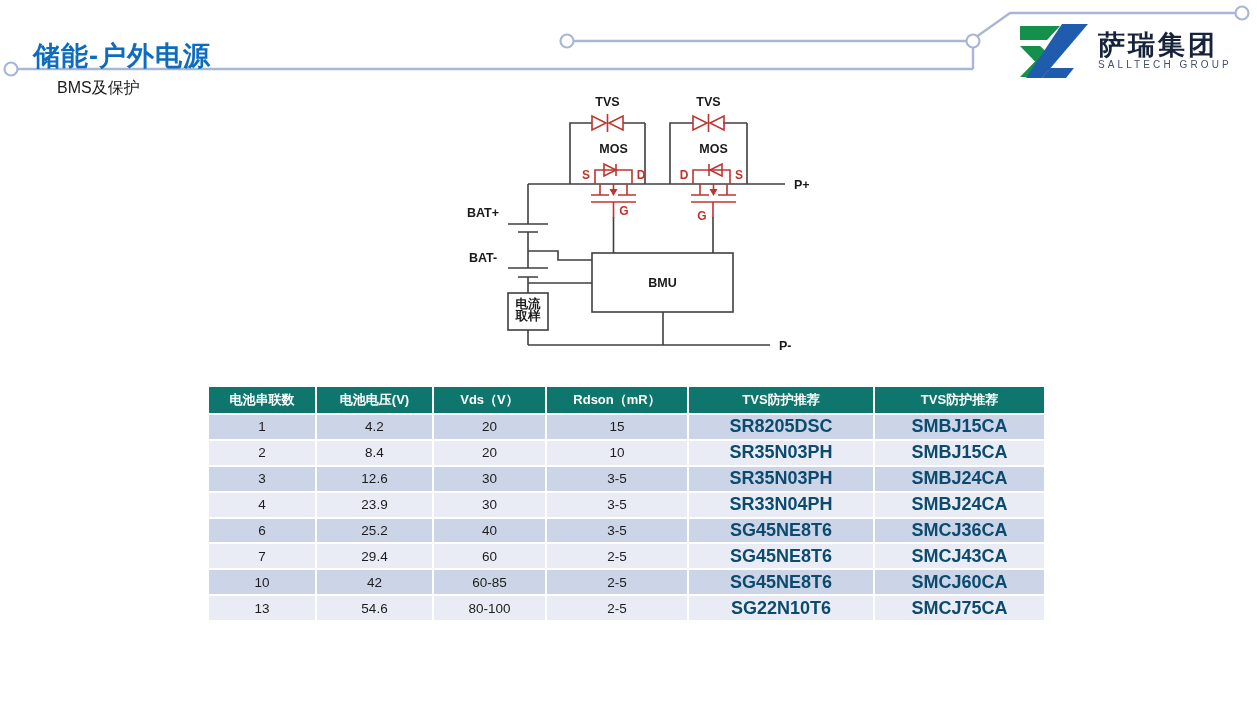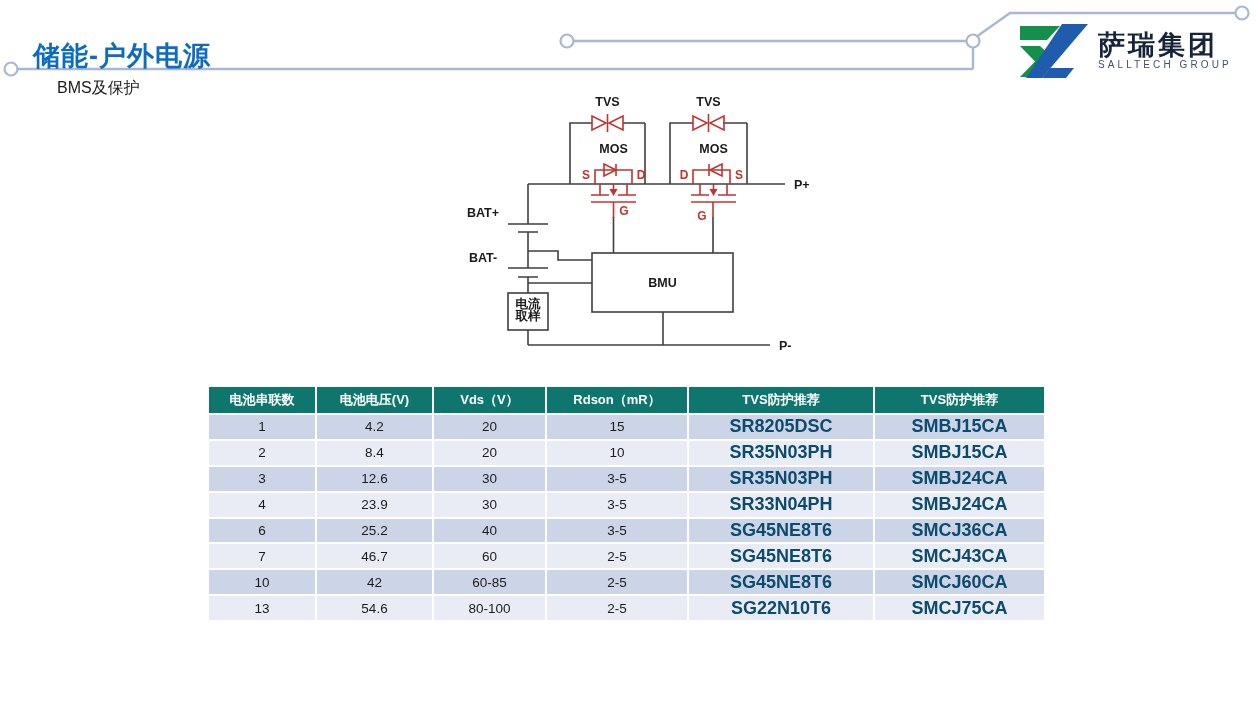--- a/index.html
+++ b/index.html
@@ -214,21 +214,21 @@
       <tr class="odd">
         <td>6</td>
         <td>25.2</td>
         <td>40</td>
         <td>3-5</td>
         <td class="red">SG45NE8T6</td>
         <td class="red">SMCJ36CA</td>
       </tr>
       <tr class="even">
         <td>7</td>
-        <td>46.7</td>
+        <td>29.4</td>
         <td>60</td>
         <td>2-5</td>
         <td class="red">SG45NE8T6</td>
         <td class="red">SMCJ43CA</td>
       </tr>
       <tr class="odd">
         <td>10</td>
         <td>42</td>
         <td>60-85</td>
         <td>2-5</td>

